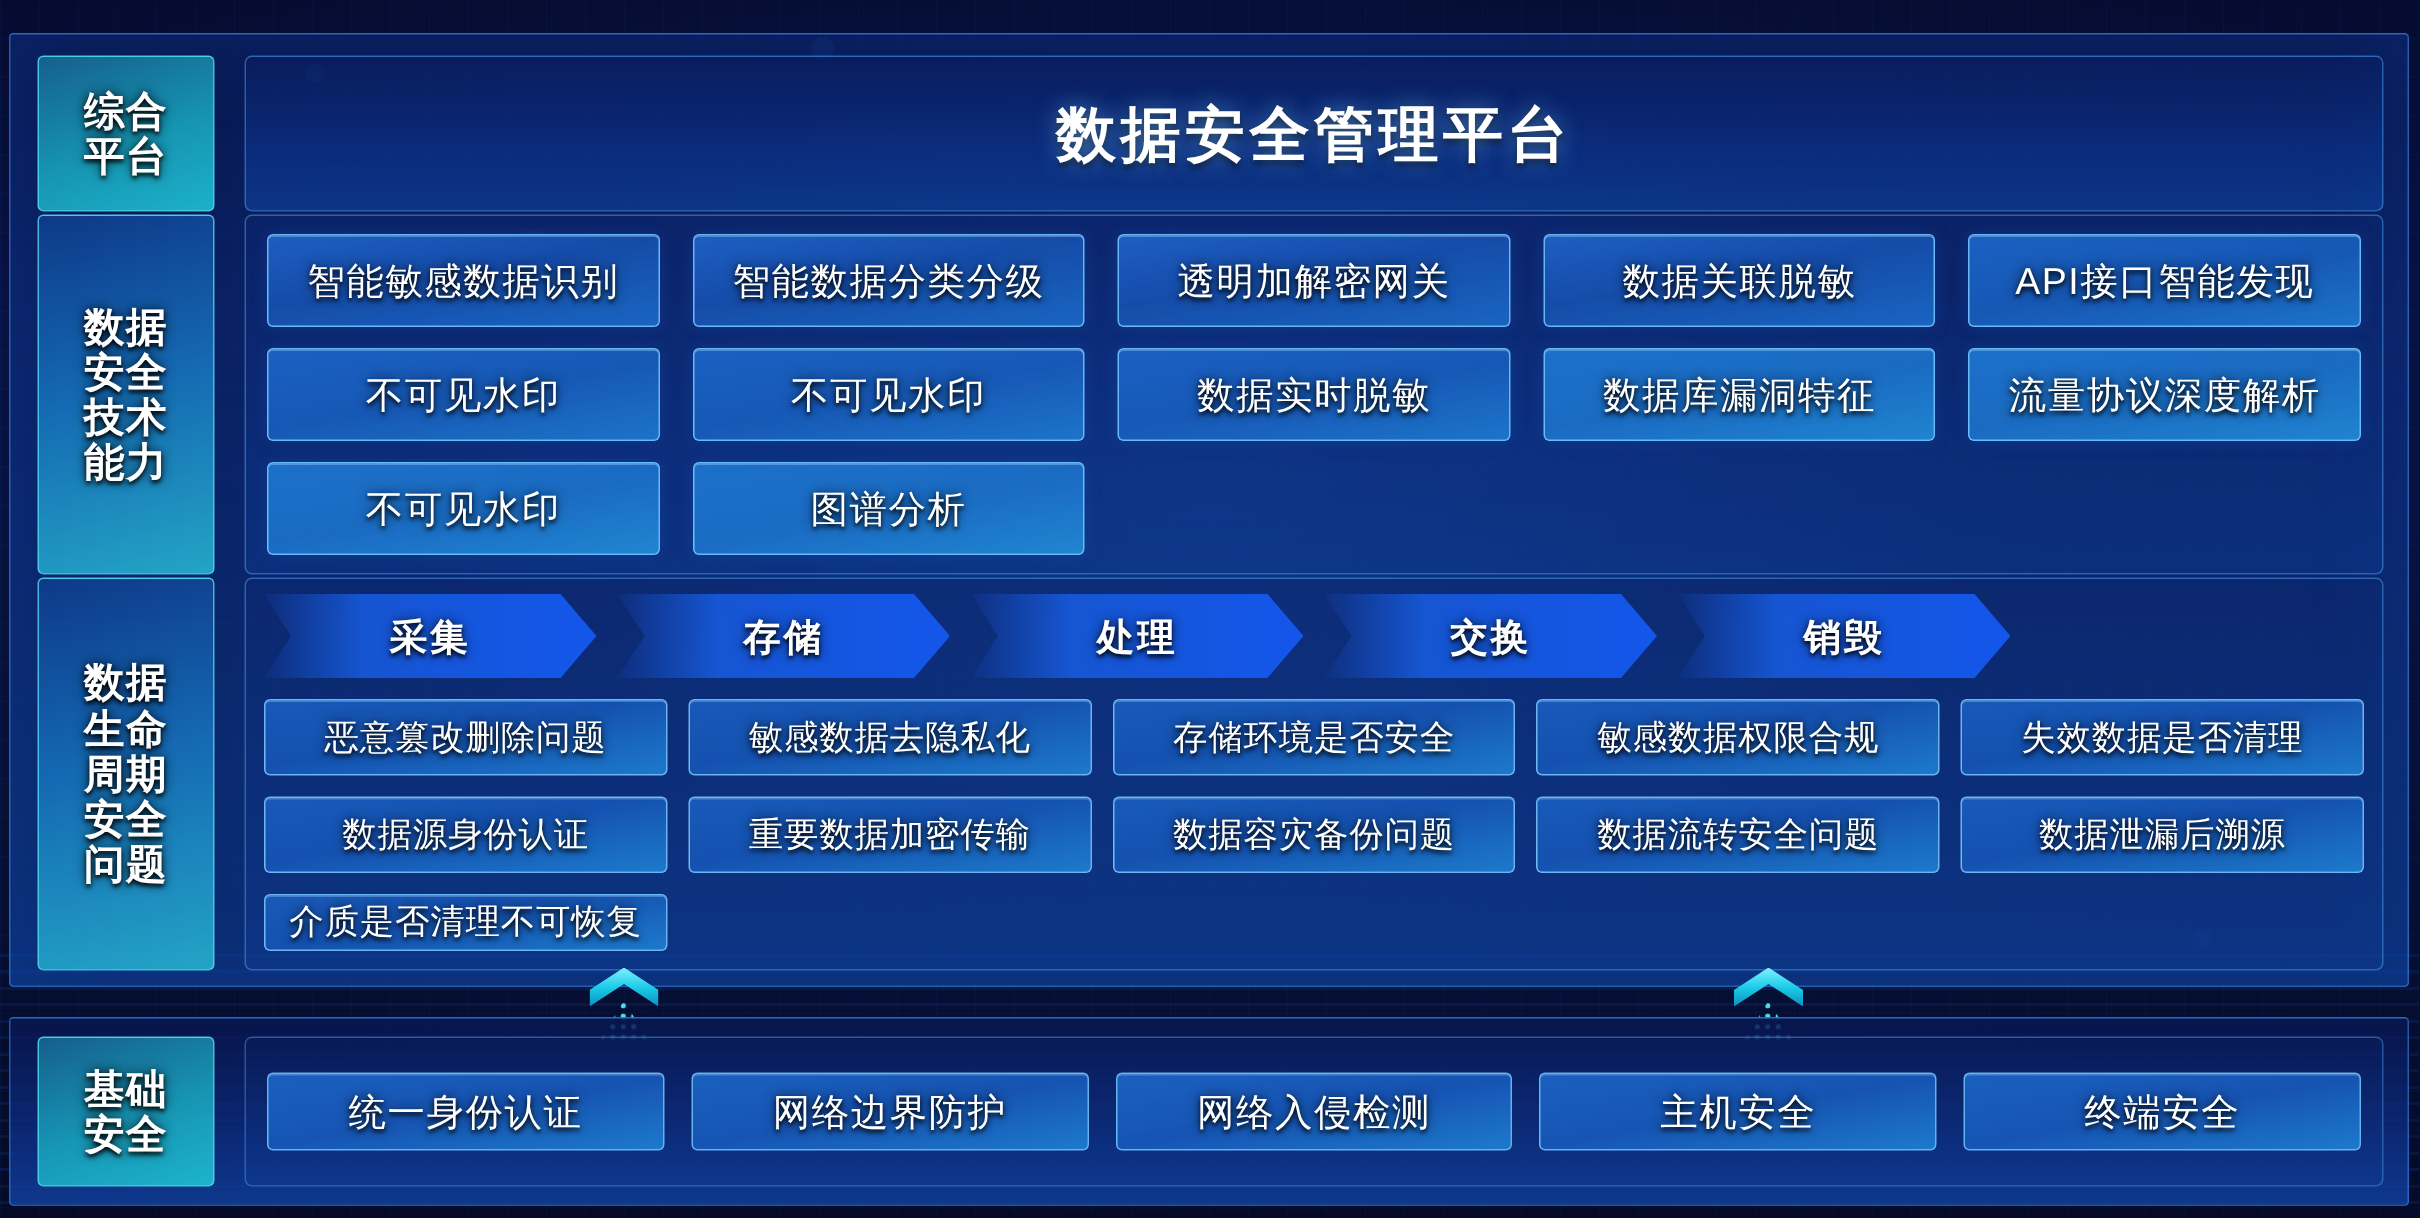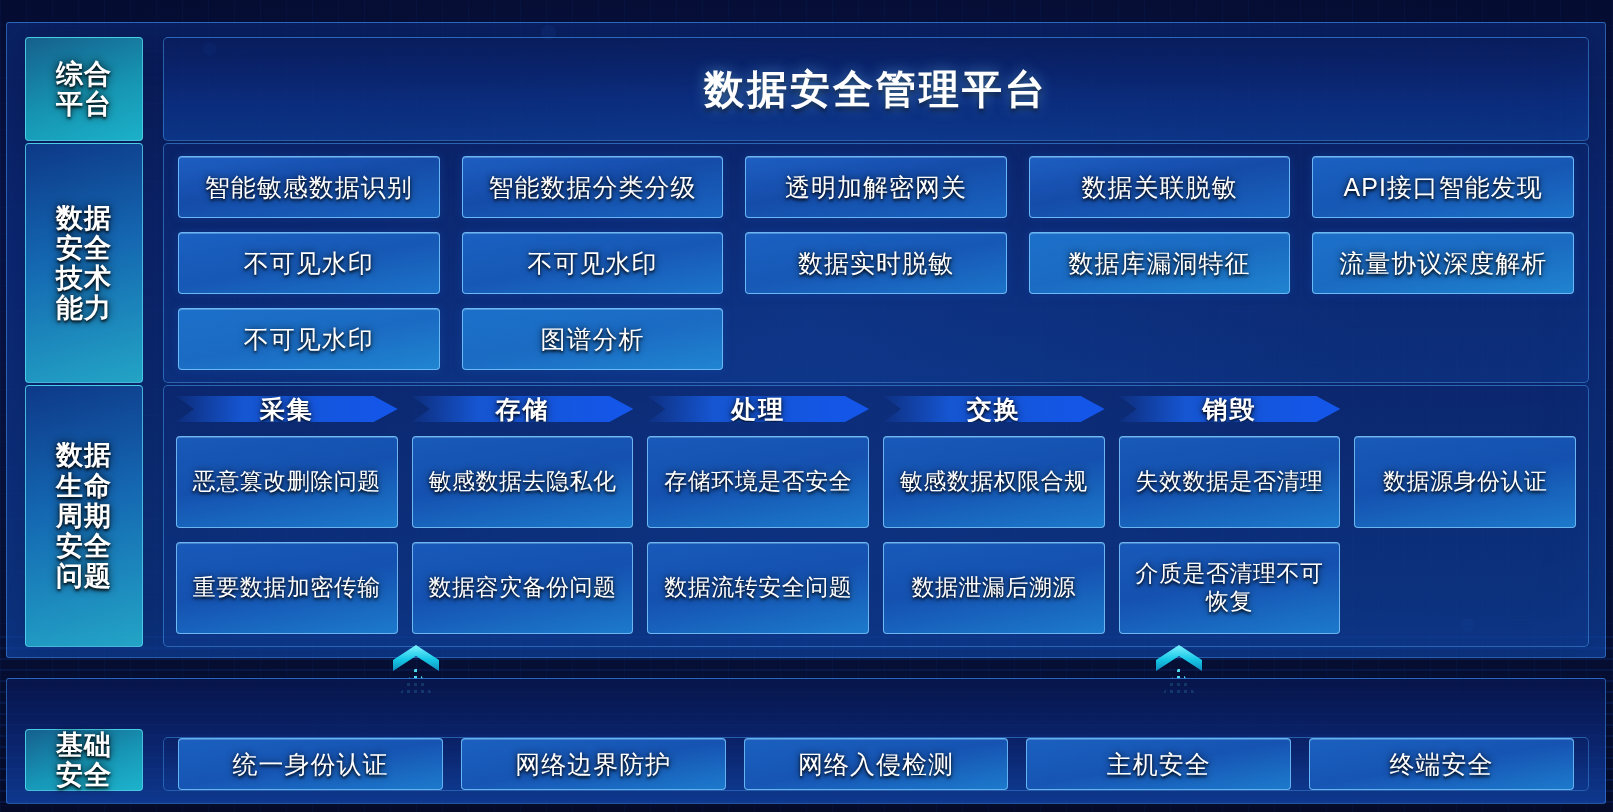--- a/index.html
+++ b/index.html
@@ -132,31 +132,31 @@
   .life-row { flex: 1; }
   .life-card { padding: 10px 12px 12px 12px; display: flex; flex-direction: column; }
 
   .stage-grid {
     display: grid;
     grid-template-columns: repeat(6, 1fr);
     gap: 14px;
   }
   .arrow {
     position: relative;
-    height: 26px;
+    height: 56px;
     display: flex; align-items: center; justify-content: center;
     color: #fff; font-size: 25px; font-weight: bold; letter-spacing: 2px;
     text-shadow: 0 0 8px rgba(0,0,0,.7), 0 2px 3px rgba(0,0,0,.85);
     background: linear-gradient(90deg, rgba(16,52,140,.35) 0%, rgba(22,88,215,.95) 30%, rgba(20,86,235,1) 100%);
     clip-path: polygon(0 0, calc(100% - 24px) 0, 100% 50%, calc(100% - 24px) 100%, 0 100%, 18px 50%);
   }
 
   .prob-grid {
     display: grid;
-    grid-template-columns: repeat(6, 1fr);
+    grid-template-columns: repeat(5, 1fr);
     grid-template-rows: 1fr 1fr;
     gap: 14px;
     margin-top: 14px;
     flex: 1;
   }
   .prob {
     display: flex; align-items: center; justify-content: center; text-align: center;
     border: 1px solid rgba(130,205,255,.8);
     border-radius: 4px;
     padding: 4px 8px;
@@ -185,21 +185,20 @@
   
   .base-panel {
     position: absolute;
     left: 6px; top: 678px; width: 1600px; height: 126px;
     border: 1px solid rgba(70,150,245,.5);
     border-radius: 3px;
     background: linear-gradient(180deg, rgba(8,22,78,.85) 0%, rgba(12,42,122,.85) 55%, rgba(16,64,158,.85) 100%);
     display: flex;
     gap: 20px;
     padding: 12px 16px 12px 18px;
-    align-items: flex-end;
   }
   .base-card {
     flex: 1;
     border: 1px solid rgba(80,170,250,.4);
     border-radius: 5px;
     display: grid;
     grid-template-columns: repeat(5, 1fr);
     gap: 18px;
     align-items: center;
     padding: 0 14px;

